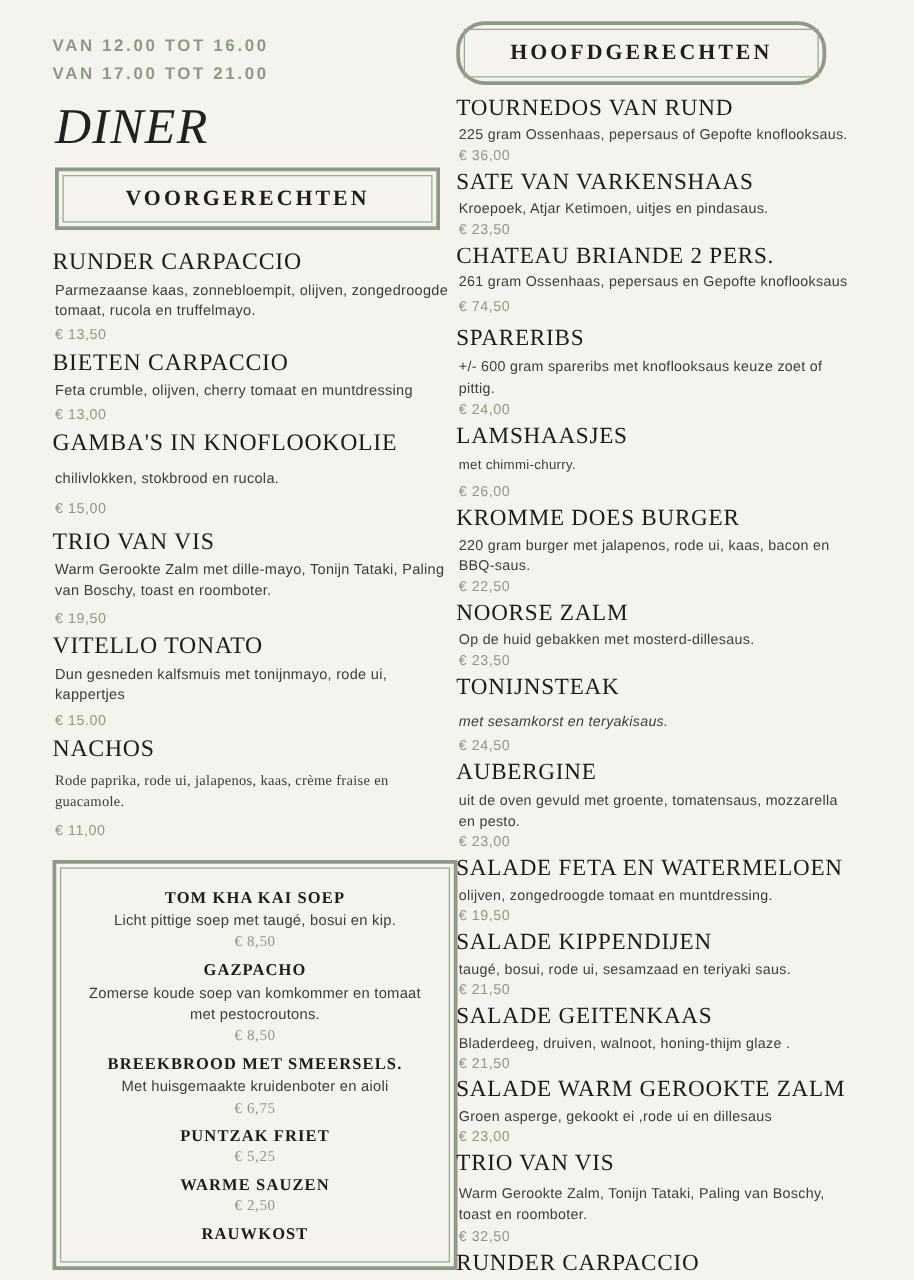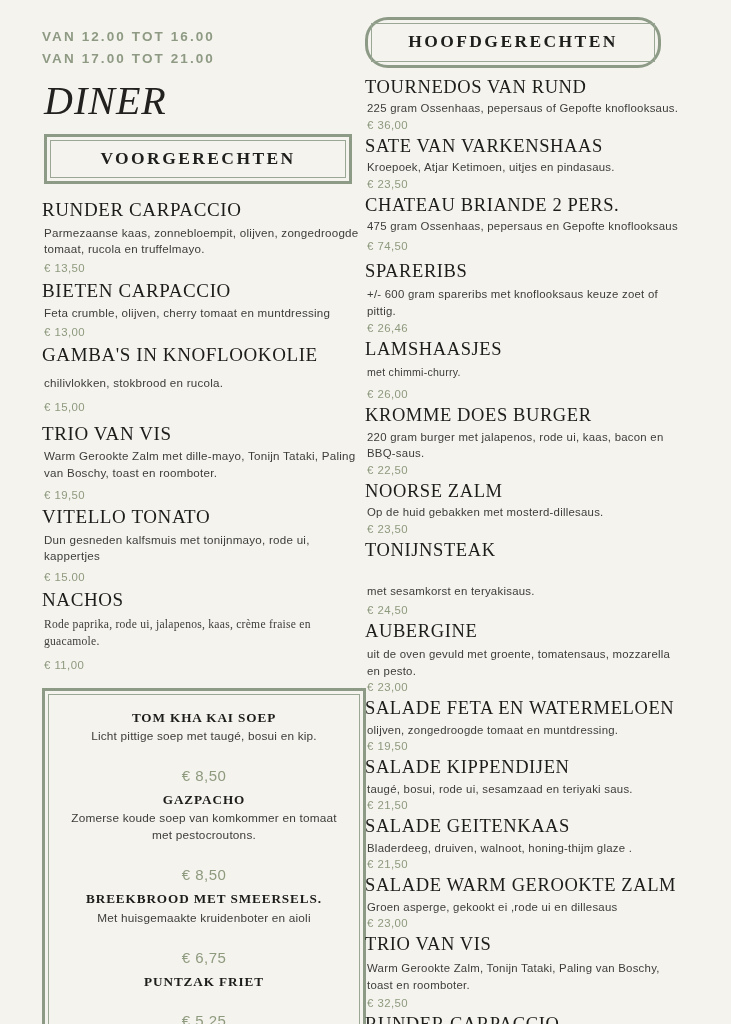--- a/index.html
+++ b/index.html
@@ -159,26 +159,26 @@
   }
   .soup-desc {
     font-family: "Liberation Sans", sans-serif;
     font-size: 11.8px;
     letter-spacing: 0.2px;
     color: #3c3c3a;
     line-height: 1.45;
     margin-top: 2px;
   }
   .soup-price {
-    font-family: Liberation Sans, sans-serif;
-    font-size: 15px;
+    font-family: Liberation Serif, serif;
+    font-size: 12px;
     letter-spacing: 0.5px;
     color: #8e9a7e;
     line-height: 1.4;
-    margin-top: 20px;
+    margin-top: 0;
   }
 </style>
 </head>
 <body>
 
 <div class="page">
 
   <div class="col-left">
 
     <div class="hours">
@@ -292,28 +292,28 @@
       </div>
 
       <div class="item">
         <div class="item-name">SATE VAN VARKENSHAAS</div>
         <div class="item-desc">Kroepoek, Atjar Ketimoen, uitjes en pindasaus.</div>
         <div class="item-price">€ 23,50</div>
       </div>
 
       <div class="item">
         <div class="item-name">CHATEAU BRIANDE 2 PERS.</div>
-        <div class="item-desc">475 gram Ossenhaas, pepersaus en Gepofte knoflooksaus</div>
+        <div class="item-desc">261 gram Ossenhaas, pepersaus en Gepofte knoflooksaus</div>
         <div class="item-price" style="margin-top:4px;">€ 74,50</div>
       </div>
 
       <div class="item">
         <div class="item-name" style="margin-top:5px;">SPARERIBS</div>
         <div class="item-desc" style="margin-top:3px;">+/- 600 gram spareribs met knoflooksaus keuze zoet of pittig.</div>
-        <div class="item-price" style="margin-top:2px;">€ 26,46</div>
+        <div class="item-price" style="margin-top:2px;">€ 24,00</div>
       </div>
 
       <div class="item">
         <div class="item-name">LAMSHAASJES</div>
         <div class="item-desc" style="font-size:10.6px;margin-top:3px;">met chimmi-churry.</div>
         <div class="item-price" style="margin-top:7px;">€ 26,00</div>
       </div>
 
       <div class="item">
         <div class="item-name">KROMME DOES BURGER</div>
@@ -322,21 +322,21 @@
       </div>
 
       <div class="item">
         <div class="item-name">NOORSE ZALM</div>
         <div class="item-desc">Op de huid gebakken met mosterd-dillesaus.</div>
         <div class="item-price">€ 23,50</div>
       </div>
 
       <div class="item">
         <div class="item-name">TONIJNSTEAK</div>
-        <div class="item-desc" style="margin-top:21px;">met sesamkorst en teryakisaus.</div>
+        <div class="item-desc" style="margin-top:8px;font-style:italic;">met sesamkorst en teryakisaus.</div>
         <div class="item-price" style="margin-top:3px;">€ 24,50</div>
       </div>
 
       <div class="item">
         <div class="item-name">AUBERGINE</div>
         <div class="item-desc" style="margin-top:3px;">uit de oven gevuld met groente, tomatensaus, mozzarella en pesto.</div>
         <div class="item-price">€ 23,00</div>
       </div>
 
       <div class="item">

